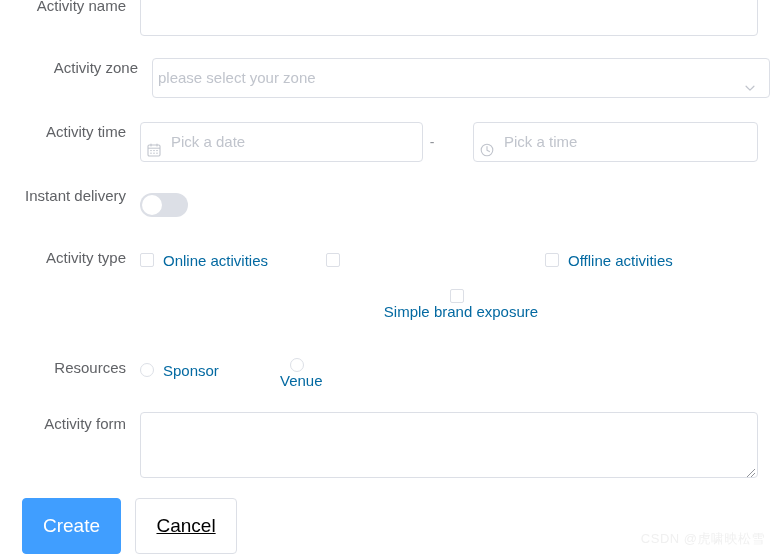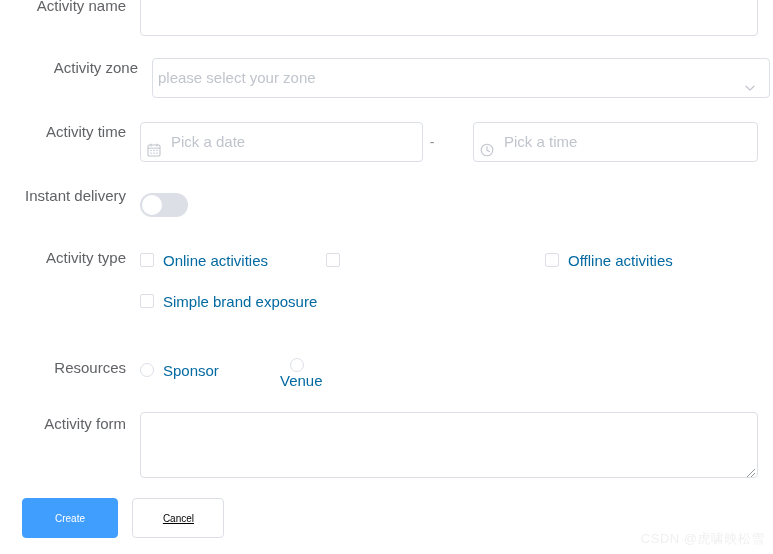--- a/index.html
+++ b/index.html
@@ -134,21 +134,21 @@
     display: flex;
     flex-wrap: wrap;
     align-items: center;
   }
   .opt {
     display: flex;
     align-items: center;
     margin-right: 30px;
     height: 24px;
   }
-  .opt.row2 { margin-top: 17px; }
+  .opt.row2 { margin-top: 17px; flex-direction: column; }
   .cbox {
     width: 14px;
     height: 14px;
     box-sizing: border-box;
     border: 1px solid #dcdfe6;
     border-radius: 2px;
     background: #ffffff;
     flex: 0 0 14px;
   }
   .rdo {
@@ -182,23 +182,23 @@
     right: 1px;
     bottom: 1px;
     width: 12px;
     height: 12px;
     color: #909399;
   }
 
   
   .btn {
     box-sizing: border-box;
-    height: 40px;
+    height: 56px;
     border-radius: 4px;
-    font-size: 10px;
+    font-size: 19px;
     display: inline-flex;
     align-items: center;
     justify-content: center;
     padding: 0 20px;
     cursor: pointer;
     white-space: nowrap;
   }
   .btn-primary {
     background: #409eff;
     border: 1px solid #409eff;

